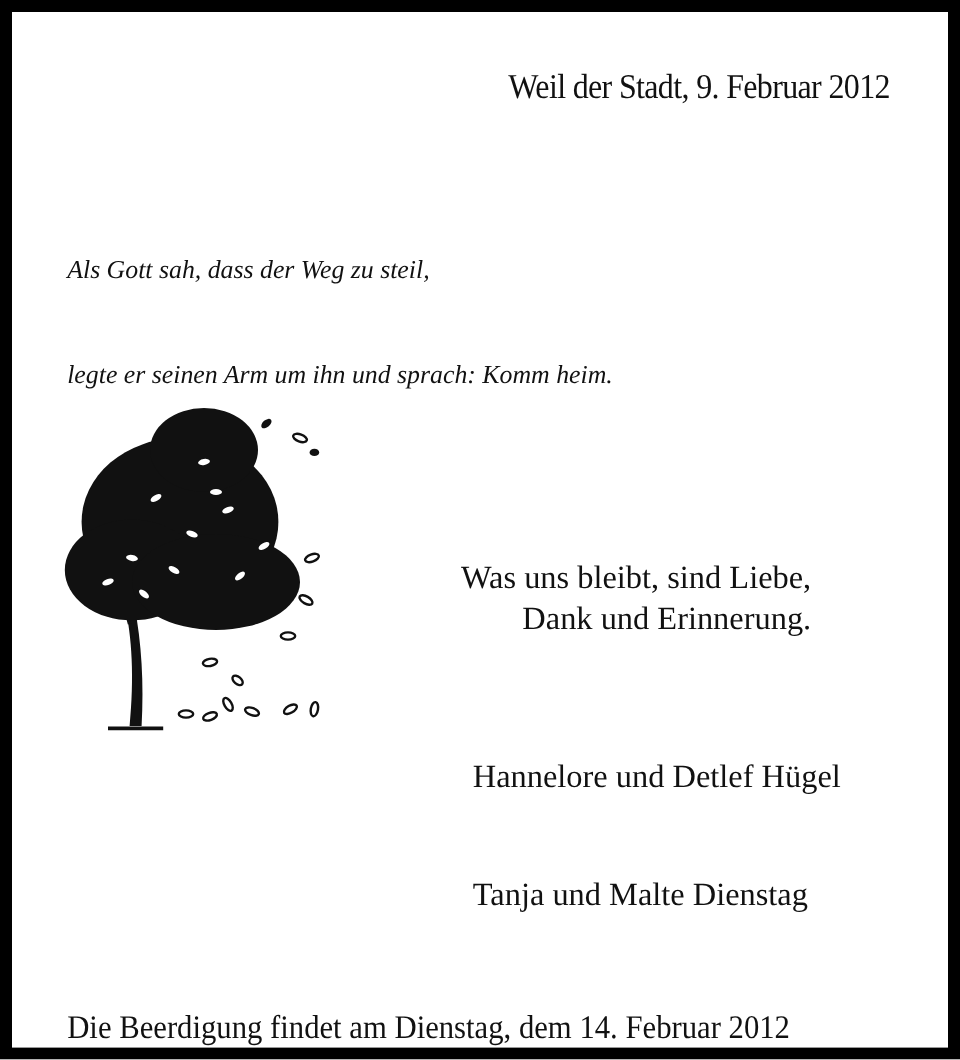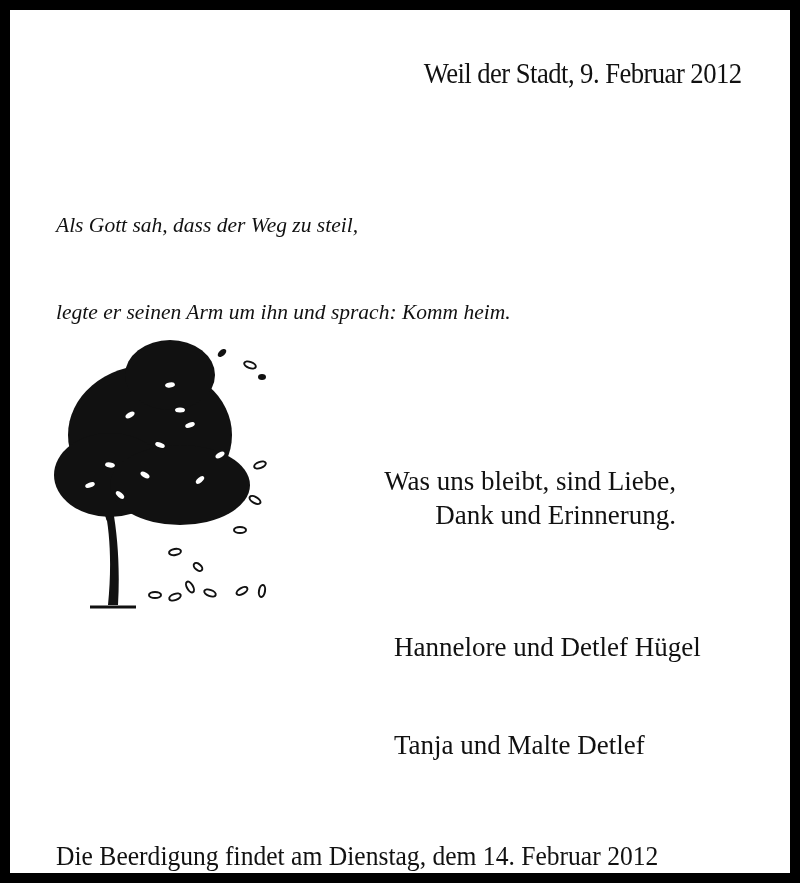--- a/index.html
+++ b/index.html
@@ -78,21 +78,21 @@
 
 
 
   <div class="abs serif motto">
     <div>Was uns bleibt, sind Liebe,</div>
     <div>Dank und Erinnerung.</div>
   </div>
 
   <div class="abs serif family">
     <div>Hannelore und Detlef Hügel</div>
-    <div>Tanja und Malte Detlef</div>
+    <div>Tanja und Malte Dienstag</div>
     
     
   </div>
 
   <div class="abs serif funeral">
     <div>Die Beerdigung findet am Dienstag, dem 14. Februar 2012</div>
     
   </div>
 
 </div>

